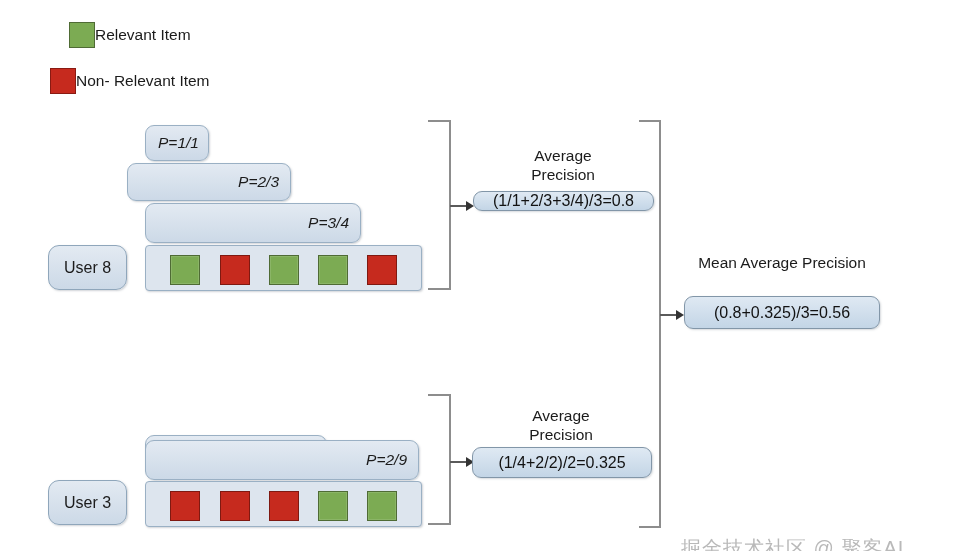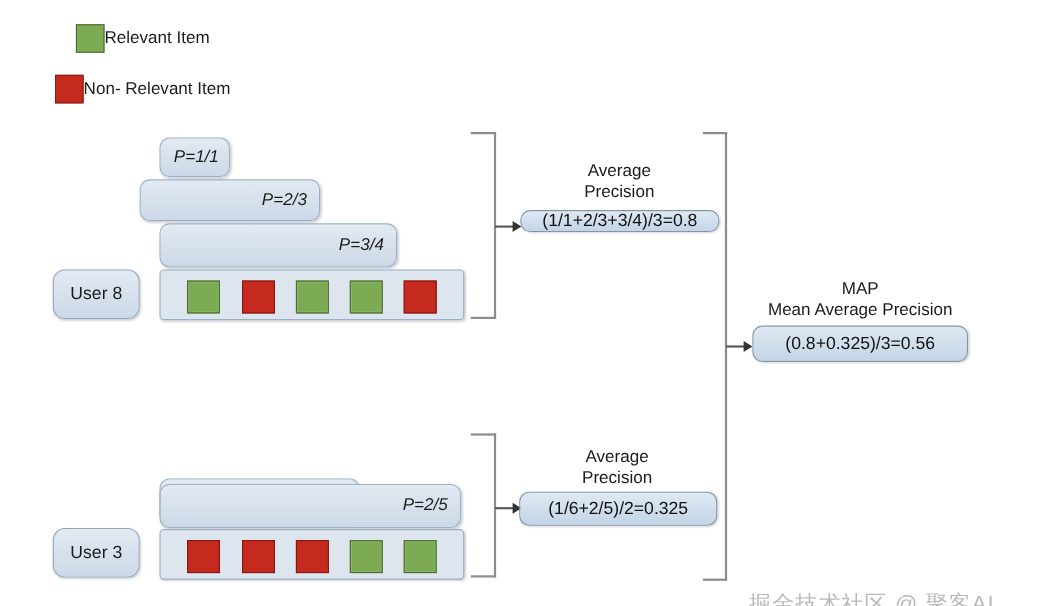--- a/index.html
+++ b/index.html
@@ -212,21 +212,21 @@
 
   <div class="abs user-pill" style="left:48px; top:480px; width:79px; height:45px;">
     <span>User 3</span>
   </div>
 
   <div class="abs bluebox grad" style="left:145px; top:395px; width:182px; height:42px;margin-top:40px;">
     <span class="prec-label">P=1/4</span>
   </div>
 
   <div class="abs bluebox grad" style="left:145px; top:440px; width:274px; height:40px;">
-    <span class="prec-label">P=2/5</span>
+    <span class="prec-label">P=2/9</span>
   </div>
 
   <div class="abs bluebox" style="left:145px; top:481px; width:277px; height:46px; border-radius:4px;">
     <div class="item-sq item-red" style="left:24px;"></div>
     <div class="item-sq item-red" style="left:74px;"></div>
     <div class="item-sq item-red" style="left:123px;"></div>
     <div class="item-sq item-green" style="left:172px;"></div>
     <div class="item-sq item-green" style="left:221px;"></div>
   </div>
 
@@ -234,31 +234,30 @@
   <div class="brk-v" style="left:449px; top:394px; height:131px;"></div>
   <div class="brk-h" style="left:428px; top:523px; width:23px;"></div>
   <div class="arrow-line" style="left:450px; top:461px; width:22px;"></div>
   <div class="arrow-head" style="left:466px; top:457px;"></div>
 
   <div class="abs caption" style="left:476px; top:406px; width:170px;">
     <div>Average</div>
     <div>Precision</div>
   </div>
   <div class="abs result-box" style="left:472px; top:447px; width:180px; height:31px;">
-    <span>(1/6+2/5)/2=0.325</span>
+    <span>(1/4+2/2)/2=0.325</span>
   </div>
 
   <div class="brk-h" style="left:639px; top:120px; width:22px;"></div>
   <div class="brk-v" style="left:659px; top:120px; height:408px;"></div>
   <div class="brk-h" style="left:639px; top:526px; width:22px;"></div>
   <div class="arrow-line" style="left:660px; top:314px; width:22px;"></div>
   <div class="arrow-head" style="left:676px; top:310px;"></div>
 
   <div class="abs caption" style="left:686px; top:253px; width:192px;">
-    <div>MAP</div>
     <div>Mean Average Precision</div>
   </div>
   <div class="abs result-box" style="left:684px; top:296px; width:196px; height:33px;">
     <span>(0.8+0.325)/3=0.56</span>
   </div>
 
   <div class="watermark" style="left:681px; top:500px;margin-top:35px;">
     <span>掘金技术社区 @ 聚客AI</span>
   </div>
 

